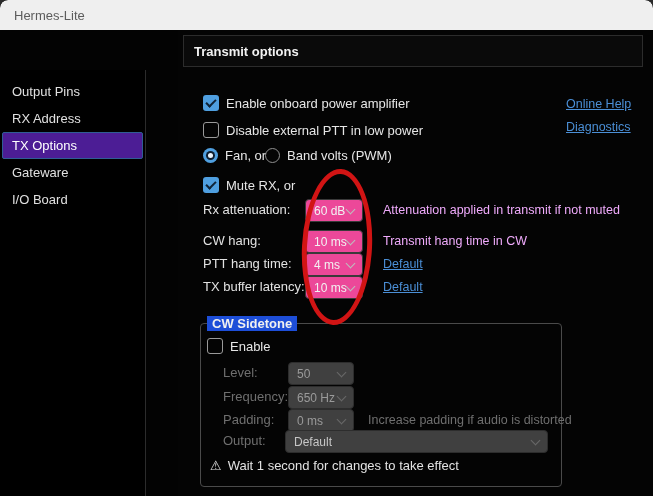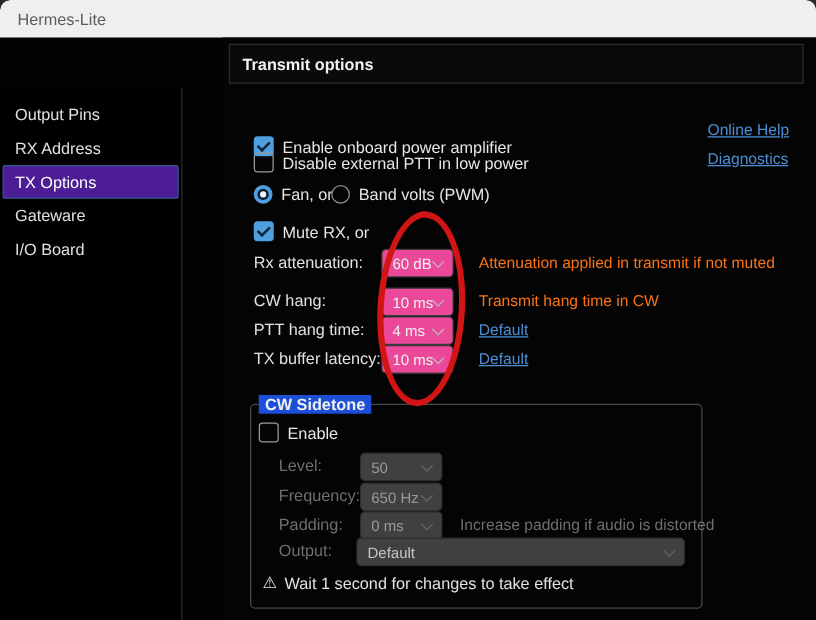--- a/index.html
+++ b/index.html
@@ -32,21 +32,21 @@
   }
   
   .main {position:absolute; left:178px; top:30px; right:0; bottom:0; background:#040404;}
   .header-box {
     position:absolute; left:5px; top:5px; width:460px; height:32px;
     background:#0a0a0a; border:1px solid #2c2c2c; box-sizing:border-box;
     display:flex; align-items:center; padding-left:10px;
     color:#f2f2f2; font-size:13px; font-weight:bold;
   }
   .lbl {position:absolute; color:#e2e2e2; font-size:13px; height:22px; line-height:22px; white-space:nowrap;}
-  .hint {position:absolute; color:#f97316; font-size:12.5px; height:22px; line-height:22px; white-space:nowrap;}
+  .hint {position:absolute; color:#f0abfc; font-size:12.5px; height:22px; line-height:22px; white-space:nowrap;}
   .link {position:absolute; color:#4b8fd6; font-size:12.5px; text-decoration:underline; white-space:nowrap; cursor:pointer;}
   .chkrow {position:absolute; display:flex; align-items:center; gap:7px;}
   .chkrow .txt {color:#e6e6e6; font-size:13px; white-space:nowrap;}
   .clip {max-width:200px; overflow:hidden;}
   
   .cb {width:16px; height:16px; border-radius:3px; box-sizing:border-box; flex:0 0 auto; position:relative;}
   .cb.checked {background:#4f9fe0;}
   .cb.checked::after {
     content:""; position:absolute; left:3px; top:4px; width:8px; height:4px;
     border-left:2px solid #0f2438; border-bottom:2px solid #0f2438; transform:rotate(-45deg);
@@ -102,21 +102,21 @@
 
   <div class="main">
 
     <div class="header-box">
       <span>Transmit options</span>
     </div>
 
     <span class="link" style="left:388px; top:67px;">Online Help</span>
     <span class="link" style="left:388px; top:90px;">Diagnostics</span>
 
-    <div class="chkrow" style="left:25px; top:79px;">
+    <div class="chkrow" style="left:25px; top:65px;">
       <span class="cb checked"></span>
       <span class="txt">Enable onboard power amplifier</span>
     </div>
 
     <div class="chkrow" style="left:25px; top:92px;">
       <span class="cb unchecked"></span>
       <span class="txt clip">Disable external PTT in low power mode</span>
     </div>
 
     <div class="chkrow" style="left:25px; top:118px;">

